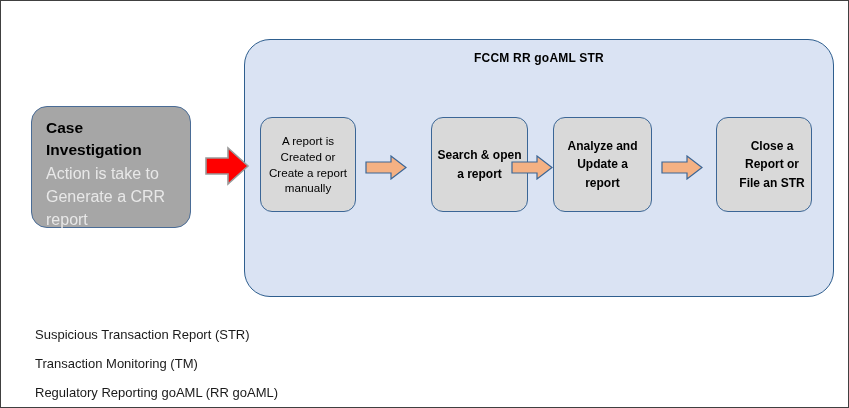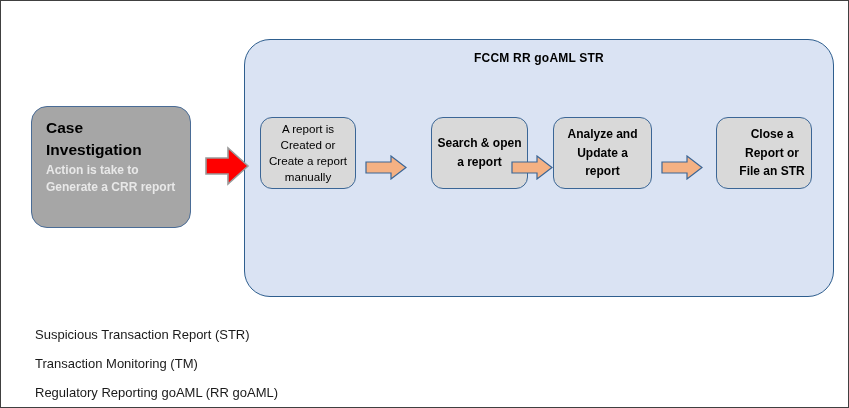--- a/index.html
+++ b/index.html
@@ -57,41 +57,41 @@
     box-sizing: border-box;
     padding: 10px 12px 0 14px;
   }
   .case-title {
     font-size: 15.5px;
     font-weight: bold;
     color: #000000;
     line-height: 1.42;
   }
   .case-sub {
-    font-size: 12px;
-    font-weight: bold;
+    font-size: 16px;
+    font-weight: normal;
     color: #E8E8E8;
     line-height: 1.45;
     margin-top: 1px;
   }
 
   
   .red-arrow {
     position: absolute;
     left: 203px;
     top: 144px;
     width: 46px;
     height: 42px;
   }
 
   
   .step-box {
     position: absolute;
     top: 116px;
-    height: 72px;
+    height: 95px;
     background: #D9D9D9;
     border: 1.4px solid #3B6696;
     border-radius: 12px;
     box-sizing: border-box;
     display: flex;
     align-items: center;
     justify-content: center;
     text-align: center;
     color: #000000;
   }

